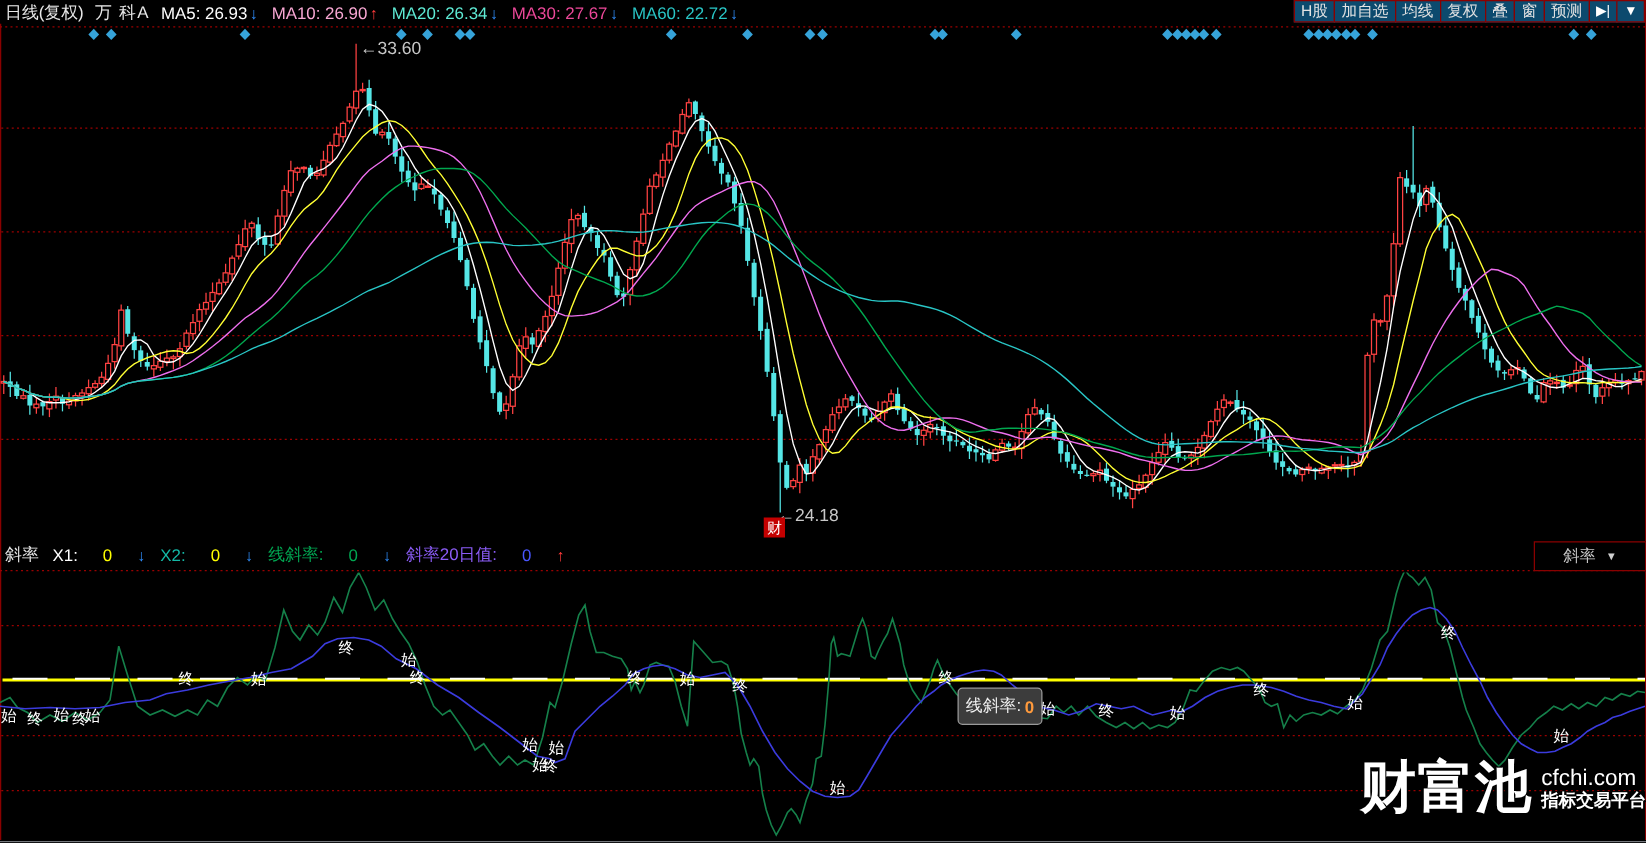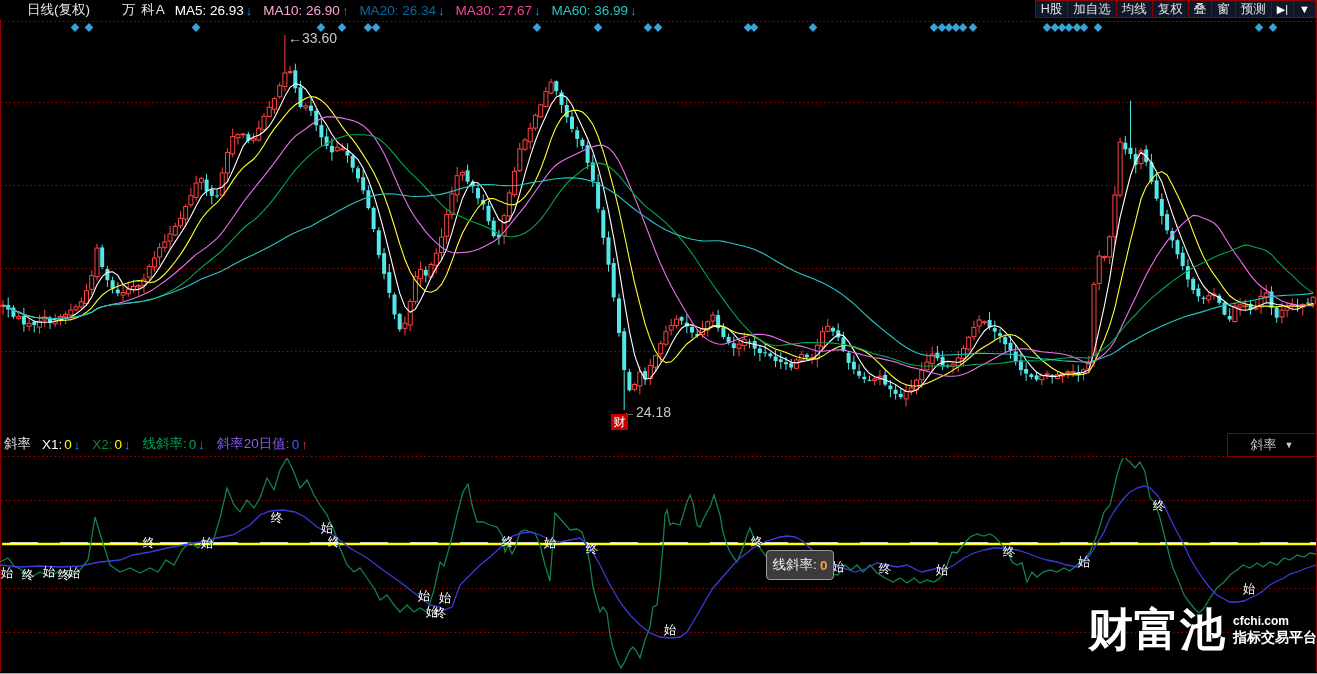--- a/index.html
+++ b/index.html
@@ -2,53 +2,53 @@
 <html><head>
 <meta charset="utf-8">
 <style>
   html,body{margin:0;padding:0;background:#000;}
   .stage{position:relative;width:1317px;height:674px;background:#000;overflow:hidden;
          font-family:"Liberation Sans","DejaVu Sans",sans-serif;}
   svg{position:absolute;left:0;top:0;}
   
   .hdr{position:absolute;top:1px;left:4px;height:18px;display:flex;align-items:center;
        gap:9px;font-size:13.5px;white-space:nowrap;z-index:3;}
-  .hdr .period,.hdr .symbol{color:#e8e8e8;margin-left:23px;}
+  .hdr .period,.hdr .symbol{color:#e8e8e8;}
   .hdr .symbol{letter-spacing:1px;}
   .ma-item{display:inline-flex;align-items:flex-end;gap:2px;}
   .arr{font-weight:bold;font-size:13px;}
   
   .toolbar{position:absolute;top:0;right:1px;display:flex;z-index:3;}
-  .tbtn{border:1px solid #8a0000;margin-left:-1px;background:#0f172a;color:#e2e2e2;
+  .tbtn{border:1px solid #8a0000;margin-left:-1px;background:#0c4a6e;color:#e2e2e2;
         font-size:12.5px;height:16px;line-height:16px;padding:0 5px;cursor:default;}
   .tbtn.icon{color:#fff;font-size:11px;}
   
   .ihdr{position:absolute;top:434px;left:4px;height:20px;display:flex;align-items:center;
         gap:11px;font-size:13.5px;white-space:nowrap;z-index:3;}
   .ind-name{color:#e8e8e8;}
-  .ifield{display:inline-flex;align-items:center;gap:2px;}
+  .ifield{display:inline-flex;align-items:center;gap:20px;}
   .selector{position:absolute;top:433px;right:0;width:88px;height:22px;z-index:3;
             border:1px solid #8a0000;background:#000;display:flex;align-items:center;
             justify-content:center;gap:8px;color:#c9c9c9;font-size:13px;}
   .selector .chev{font-size:9px;color:#cfcfcf;}
   
   .tooltip{position:absolute;left:766px;top:550px;width:66px;height:28px;z-index:6;
            background:#3c3c3c;border:1px solid #9a9a9a;border-radius:4px;
            display:flex;align-items:center;justify-content:center;gap:3px;
            font-size:13.5px;color:#f2f2f2;}
   .tooltip .val{color:#ff9a3c;font-weight:bold;}
   
   .badge{position:absolute;left:611px;top:414px;width:17px;height:16px;z-index:5;
          background:#c40000;color:#fff;font-size:12px;line-height:16px;text-align:center;}
   
   .wm{position:absolute;left:1088px;top:600px;z-index:5;display:flex;align-items:center;gap:7px;
       color:#fff;text-shadow:0 0 3px #000,1px 1px 0 #000,-1px -1px 0 #000;}
   .wm .brand{font-size:45px;font-weight:bold;letter-spacing:1px;}
   .wm .sub{display:flex;flex-direction:column;line-height:1.15;}
-  .wm .domain{font-size:12px;font-weight:bold;}
+  .wm .domain{font-size:18px;font-weight:normal;}
   .wm .tagline{font-size:14px;font-weight:bold;}
   .bborder{position:absolute;left:0;bottom:0;width:1317px;height:1px;background:#9aa0a6;z-index:7;}
 </style>
 </head>
 <body>
 
 <div class="stage">
 
   <svg id="chart-svg" width="1317" height="674">
       <defs>
@@ -652,29 +652,29 @@
     <span id="ma-list" style="display:inline-flex;gap:11px;">
         <span class="ma-item">
           <span style="color:#ffffff">MA5: 26.93</span>
           <span class="arr" style="color:#2f8fff">↓</span>
         </span>
         <span class="ma-item">
           <span style="color:#f9a8d4">MA10: 26.90</span>
           <span class="arr" style="color:#ff3a3a">↑</span>
         </span>
         <span class="ma-item">
-          <span style="color:#0369a1">MA20: 26.34</span>
+          <span style="color:#5eead4">MA20: 26.34</span>
           <span class="arr" style="color:#2f8fff">↓</span>
         </span>
         <span class="ma-item">
           <span style="color:#ec4899">MA30: 27.67</span>
           <span class="arr" style="color:#2f8fff">↓</span>
         </span>
         <span class="ma-item">
-          <span style="color:#29c5c5">MA60: 36.99</span>
+          <span style="color:#29c5c5">MA60: 22.72</span>
           <span class="arr" style="color:#2f8fff">↓</span>
         </span>
       </span>
   </div>
 
   <div class="toolbar" id="toolbar">
       <span class="tbtn">H股</span>
       <span class="tbtn">加自选</span>
       <span class="tbtn">均线</span>
       <span class="tbtn">复权</span>
@@ -687,21 +687,21 @@
 
   <div class="ihdr">
     <span class="ind-name">斜率</span>
     <span id="ind-fields" style="display:inline-flex;gap:12px;">
         <span class="ifield">
           <span style="color:#ffffff">X1:</span>
           <span style="color:#ffff00"> 0</span>
           <span class="arr" style="color:#2f8fff">↓</span>
         </span>
         <span class="ifield">
-          <span style="color:#15803d">X2:</span>
+          <span style="color:#14b8a6">X2:</span>
           <span style="color:#ffff00"> 0</span>
           <span class="arr" style="color:#2f8fff">↓</span>
         </span>
         <span class="ifield">
           <span style="color:#00a651">线斜率:</span>
           <span style="color:#00a651"> 0</span>
           <span class="arr" style="color:#2f8fff">↓</span>
         </span>
         <span class="ifield">
           <span style="color:#8b5cf6">斜率20日值:</span>

